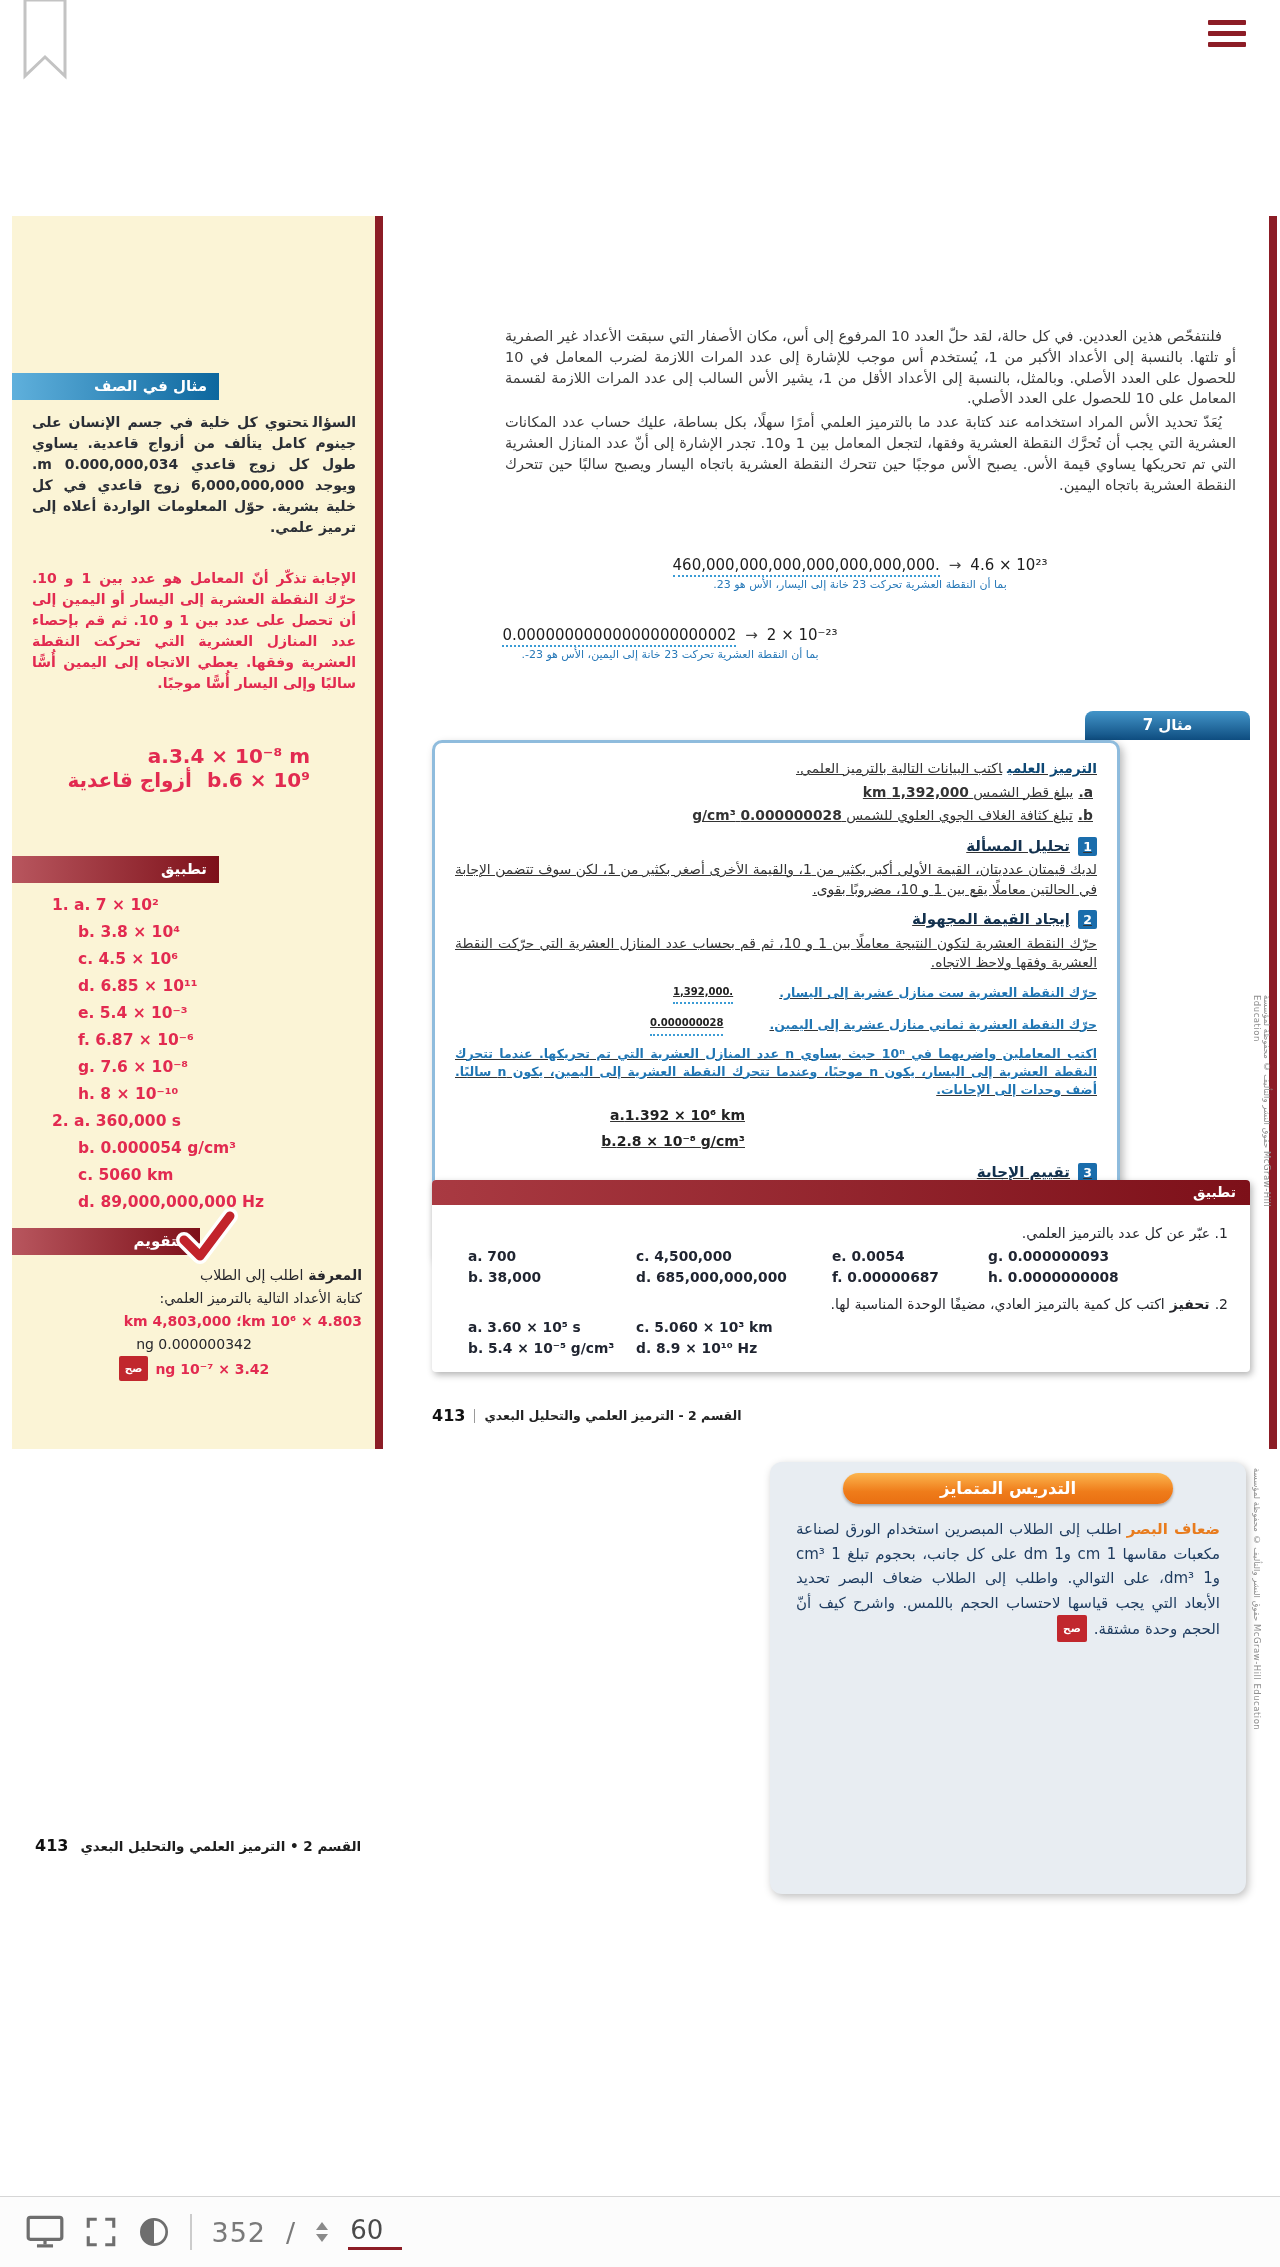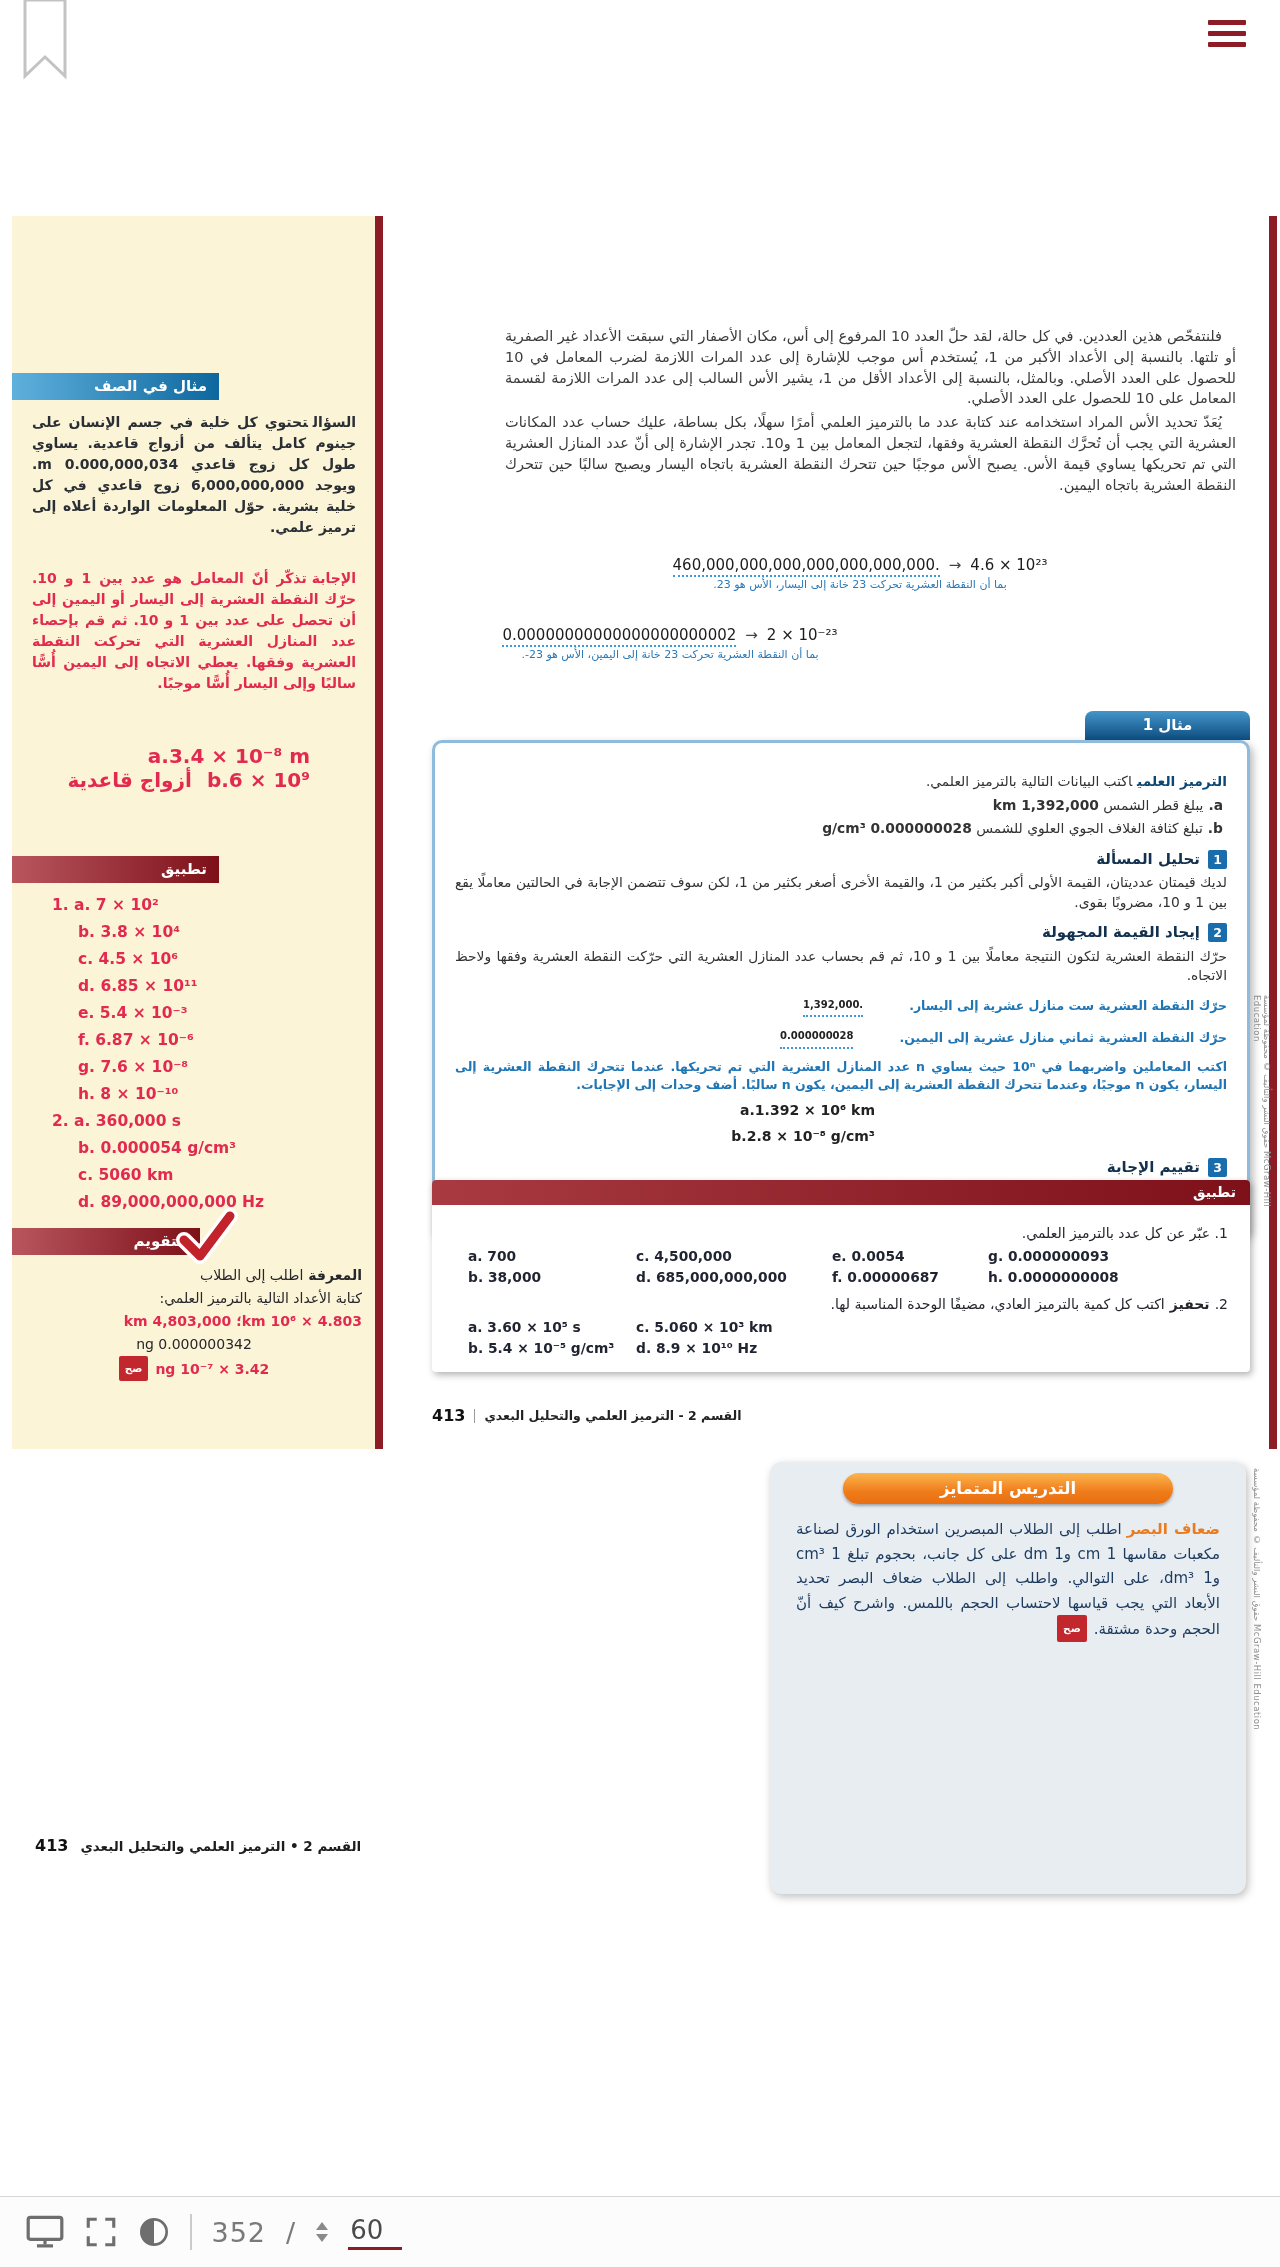--- a/index.html
+++ b/index.html
@@ -48,23 +48,23 @@
   .conv-row{direction:ltr;font-size:15px;color:#1d1d1d;}
   .conv-row .num{border-bottom:2px dotted #3a9bd5;padding-bottom:1px;}
   .conv-row .arrow{margin:0 9px;color:#444;}
   .conv-note{direction:rtl;font-size:11px;color:#2879b8;margin-top:4px;}
   .conv1{left:540px;top:556px;width:640px;}
   .conv2{left:420px;top:626px;width:500px;}
 
   .example-tab{left:1085px;top:711px;width:165px;height:29px;border-radius:8px 8px 0 0;
       background:linear-gradient(180deg,#4395c9 0%,#0e4d80 100%);color:#fff;font-weight:bold;
       font-size:15px;line-height:29px;text-align:center;direction:rtl;}
-  .example-box{left:432px;top:740px;width:818px;box-sizing:border-box;background:#fff;
+  .example-box{left:432px;top:740px;width:688px;box-sizing:border-box;background:#fff;
       border:3px solid #8fbcdd;border-radius:10px;box-shadow:3px 4px 8px rgba(0,0,0,0.28);
-      padding:29px 20px 14px;direction:rtl;font-size:13.8px;line-height:19.5px;color:#333;}
+      padding:16px 20px 14px;direction:rtl;font-size:13.8px;line-height:19.5px;color:#333;text-decoration:underline;}
   .ex-intro .b{font-weight:bold;color:#0d4875;margin-left:5px;}
   .ex-item{margin-top:4px;padding-right:4px;}
   .ex-item .lbl{font-weight:bold;margin-left:5px;}
   .ex-item .val{font-weight:bold;}
   .step-header{margin-top:11px;display:flex;align-items:center;gap:8px;direction:rtl;}
   .step-num{width:19px;height:19px;background:#1a6dac;color:#fff;font-size:12.5px;font-weight:bold;
       display:flex;align-items:center;justify-content:center;border-radius:2px;flex:none;}
   .step-title{font-weight:bold;color:#13314e;font-size:15px;}
   .step-body{margin-top:4px;text-align:justify;}
   .move-row{display:flex;align-items:center;margin-top:9px;direction:rtl;}
@@ -215,21 +215,21 @@
   </div>
   <div class="conv-note">بما أن النقطة العشرية تحركت 23 خانة إلى اليسار، الأس هو 23.</div>
 </div>
 <div class="abs conv-block conv2">
   <div class="conv-row">
     <span class="num">0.00000000000000000000002</span><span class="arrow">→</span><span class="res">2 × 10⁻²³</span>
   </div>
   <div class="conv-note">بما أن النقطة العشرية تحركت 23 خانة إلى اليمين، الأس هو 23-.</div>
 </div>
 
-<div class="abs example-tab">مثال 1</div>
+<div class="abs example-tab">مثال 7</div>
 
 <div class="abs example-box">
   <div class="ex-intro">
     <span class="b">الترميز العلمي</span><span>اكتب البيانات التالية بالترميز العلمي.</span>
   </div>
   <div class="ex-item">
     <span class="lbl">a.</span><span>يبلغ قطر الشمس</span> <span class="val">1,392,000 km</span>
   </div>
   <div class="ex-item">
     <span class="lbl">b.</span><span>تبلغ كثافة الغلاف الجوي العلوي للشمس</span> <span class="val">0.000000028 g/cm³</span>

